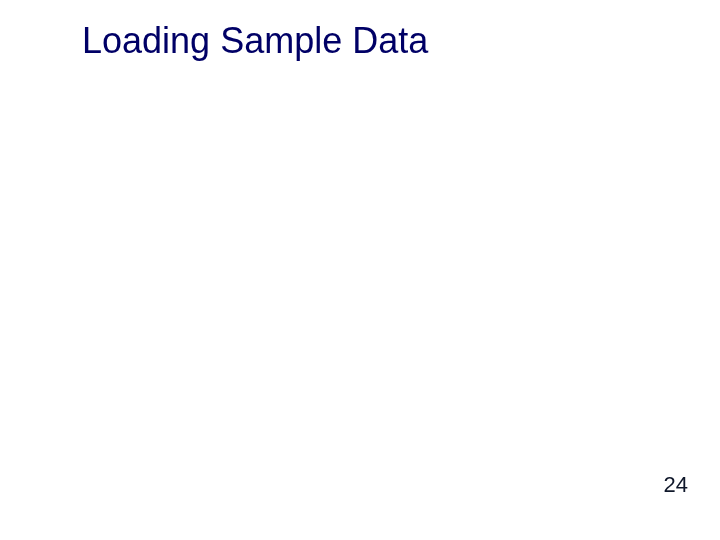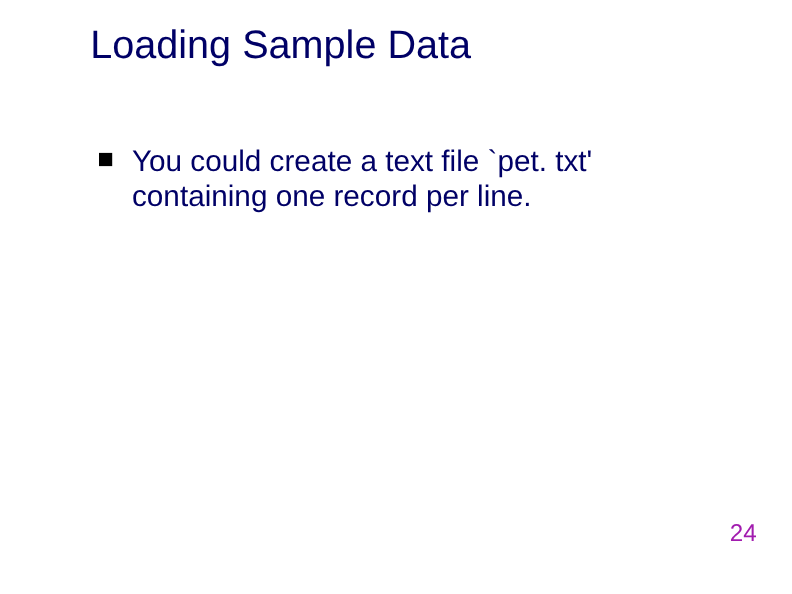--- a/index.html
+++ b/index.html
@@ -51,29 +51,28 @@
     top: 0.35em;
     width: 12px;
     height: 12px;
     background: #000000;
   }
   .pagenum {
     position: absolute;
     right: 32px;
     bottom: 18px;
     font-size: 22px;
-    color: #a21caf;
+    color: #0f172a;
   }
 </style>
 </head>
 <body>
 
 <div class="slide">
   <div class="title">Loading Sample Data</div>
 
   <div class="body">
     <ul class="bullets">
-      <li>You could create a text file `pet. txt' containing one record per line.</li>
     </ul>
   </div>
 
   <div class="pagenum">24</div>
 </div>
 
 </body></html>

